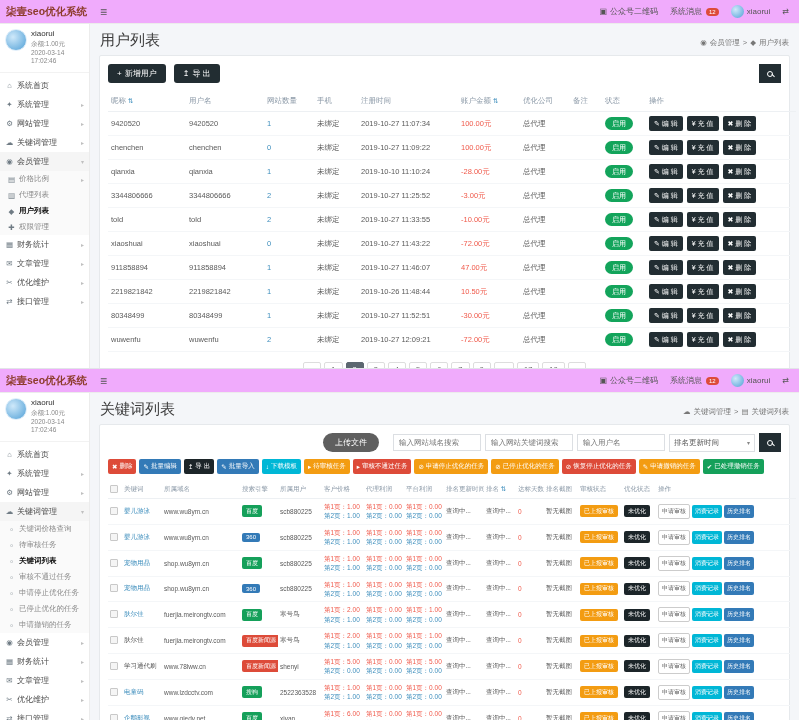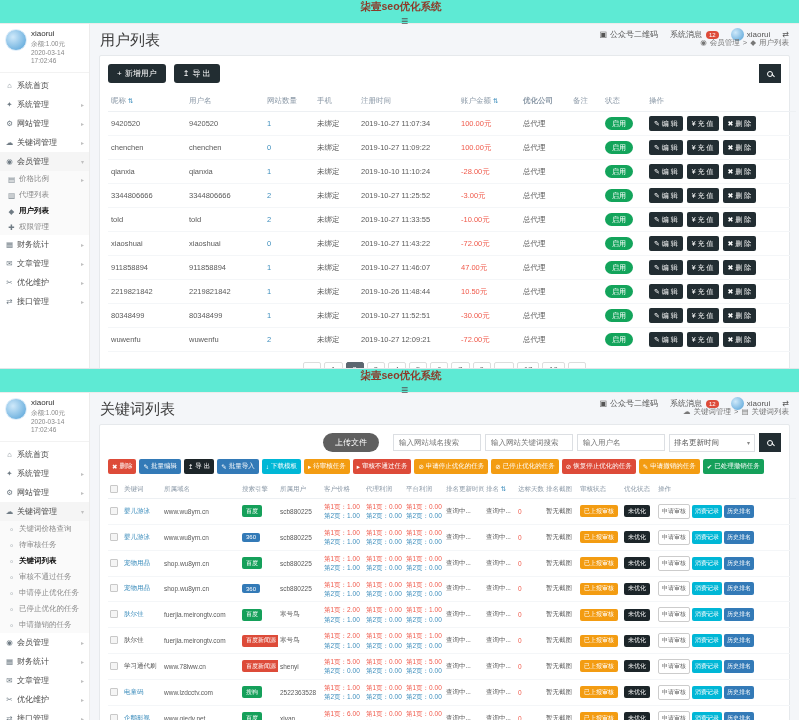--- a/index.html
+++ b/index.html
@@ -2,21 +2,21 @@
 <html><head>
 <meta charset="utf-8">
 <style>
   * { margin:0; padding:0; box-sizing:border-box; }
   html,body { width:799px; height:720px; overflow:hidden; background:#f4f6f9;
               font-family:"Liberation Sans", sans-serif; color:#444; }
   .screen { position:relative; height:368px; overflow:hidden; background:#f4f6f9; }
   #screen2 { height:352px; border-top:1px solid #e2e5e8; }
 
   
-  .navbar { height:24px; background:#5eead4; border-bottom:1px solid #ececec; display:flex; align-items:center;flex-direction:column; }
+  .navbar { height:24px; background:#f0abfc; border-bottom:1px solid #ececec; display:flex; align-items:center; }
   .brand { width:90px; flex-shrink:0; font-weight:bold; color:#8c3b2a; font-size:10.5px; padding-left:6px; white-space:nowrap; }
   .hamb { margin-left:10px; font-size:12px; color:#555; cursor:pointer; }
   .nav-right { margin-left:auto; display:flex; gap:12px; align-items:center; font-size:8px; color:#555; padding-right:10px; }
   .nav-item { display:flex; align-items:center; gap:3px; cursor:pointer; position:relative; }
   .nav-badge { background:#dd4b39; color:#fff; border-radius:7px; font-size:6px; padding:1px 3px; margin-left:1px; }
   .nav-avatar { width:13px; height:13px; border-radius:50%; background:radial-gradient(circle at 35% 35%, #cfe9fa, #4f9fd6); }
 
   .layout { display:flex; height:calc(100% - 24px); }
 
   
@@ -222,21 +222,21 @@
         </div>
         <table id="userTable">
           <thead>
               <tr id="userHead">
                 <th style="width: 78px;">昵称 <span class="sortico">⇅</span></th>
                 <th style="width: 78px;">用户名</th>
                 <th style="width: 50px; font-family: Liberation Mono, monospace;">网站数量</th>
                 <th style="width: 44px;">手机</th>
                 <th style="width: 100px;">注册时间</th>
                 <th style="width: 62px;">账户金额 <span class="sortico">⇅</span></th>
-                <th style="width: 50px; font-weight: bold;">优化公司</th>
+                <th style="width: 50px;">优化公司</th>
                 <th style="width: 32px;">备注</th>
                 <th style="width: 44px;">状态</th>
                 <th style="width: 150px;">操作</th>
               </tr>
             </thead>
           <tbody id="userBody">
               <tr>
                 <td>9420520</td>
                 <td>9420520</td>
                 <td class="blue">1</td>

